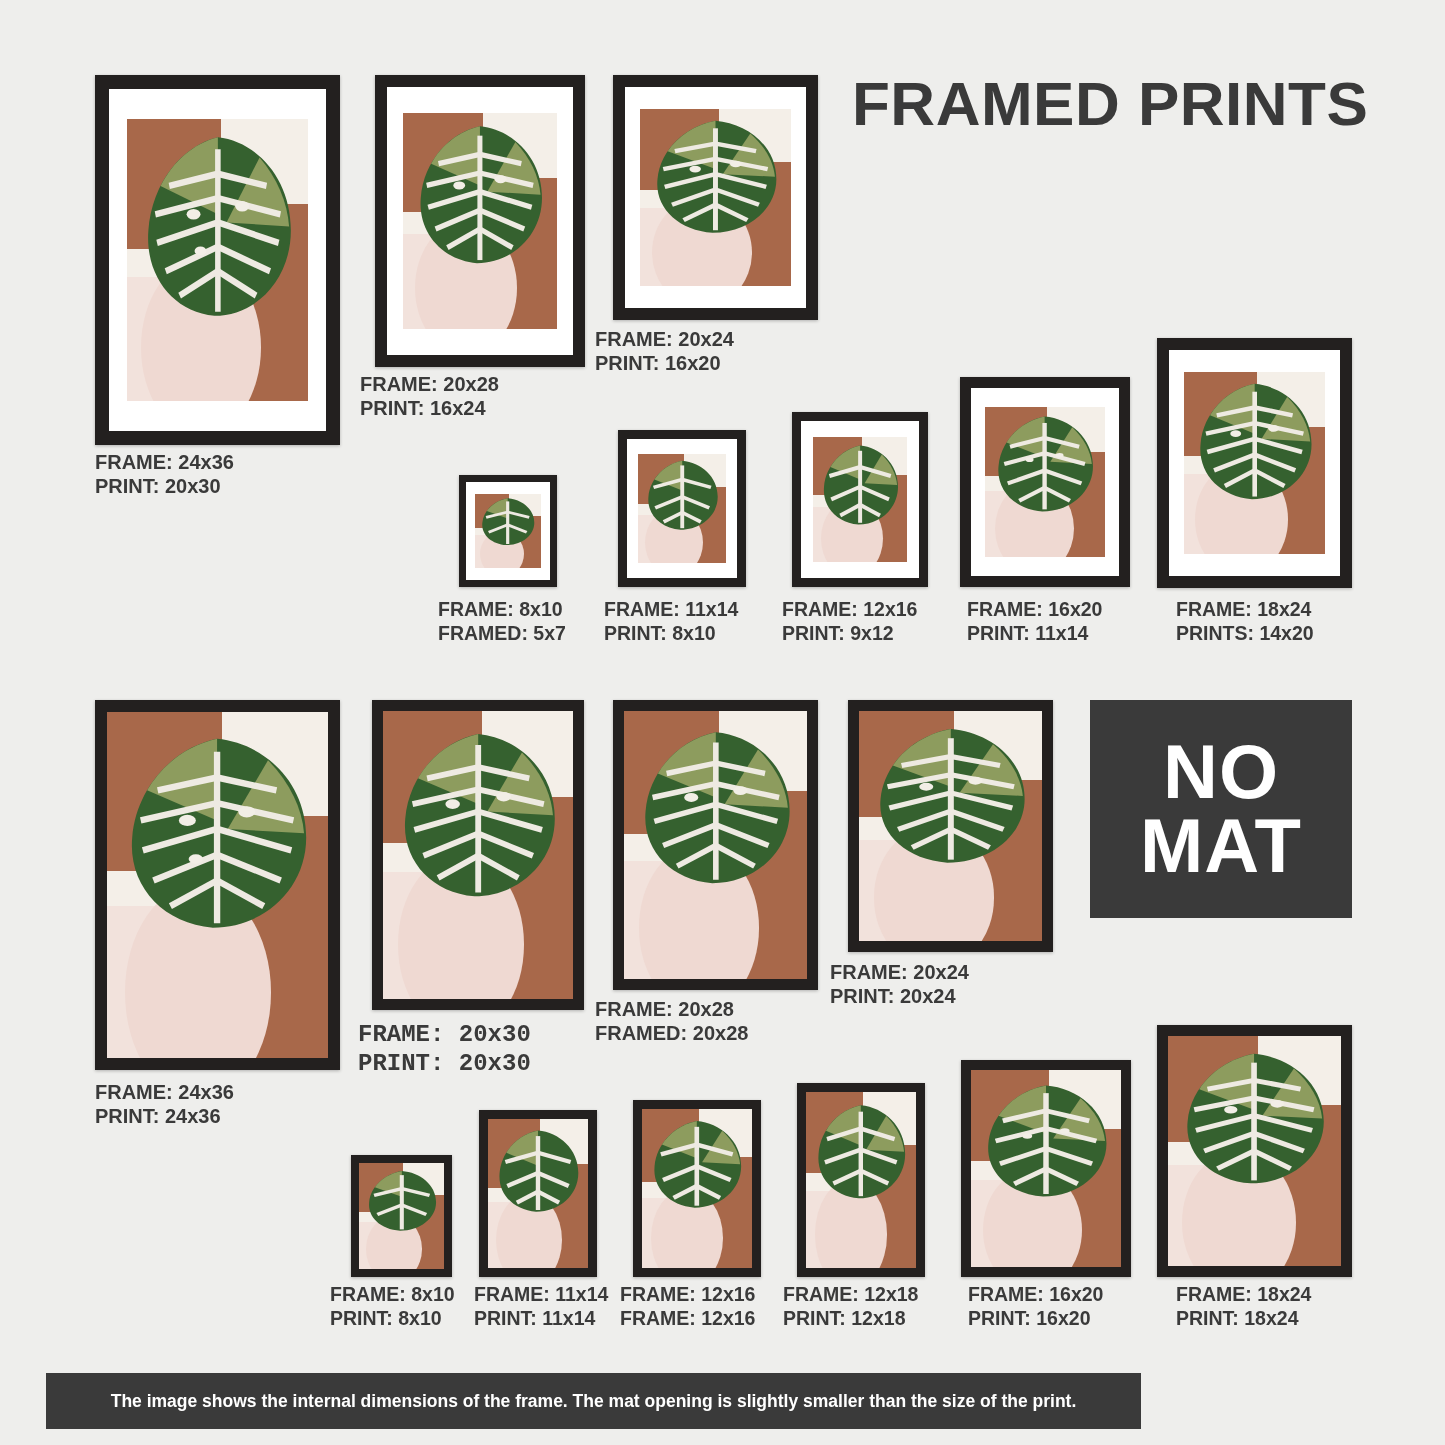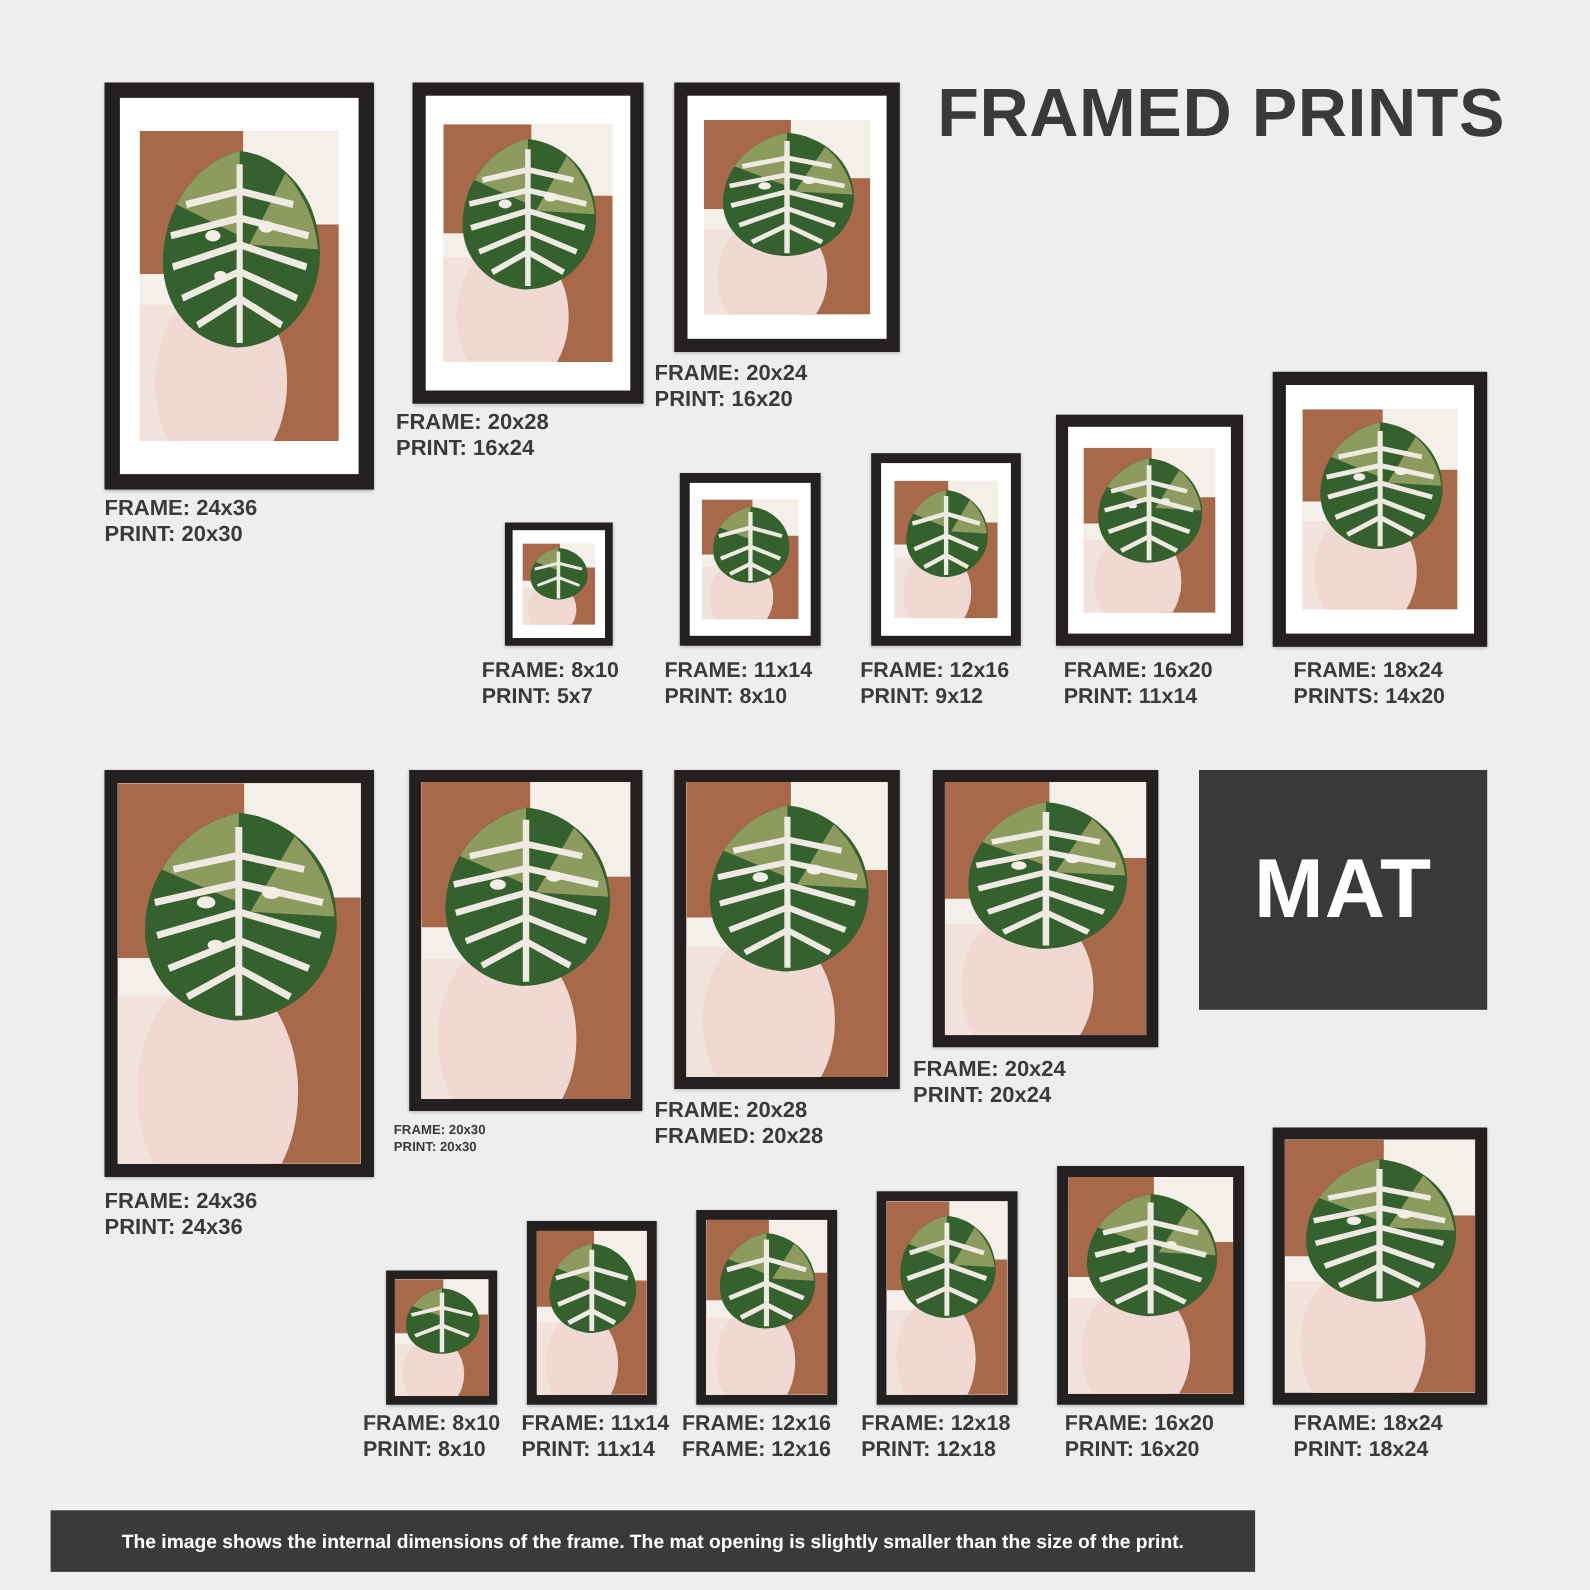--- a/index.html
+++ b/index.html
@@ -118,20 +118,21 @@
 </style>
 </head>
 <body>
 
 <div id="root">
 
   <div class="heading-dark" style="left:852px; top:68px; font-size:62px;">FRAMED PRINTS</div>
 
 
   <div class="heading-box nomat" style="left:1090px; top:700px; width:262px; height:218px; font-size:76px;">
+    <span>NO</span>
     <span>MAT</span>
   </div>
 
   <div class="frame" style="left:95px; top:75px; width:245px; height:370px;">
     <div class="mat" style="left:14px; top:14px; right:14px; bottom:14px;">
       <div class="art" style="left:18px; top:30px; right:18px; bottom:30px;">
         <div class="bg-beige"></div>
           <div class="brown-top"></div>
           <div class="brown-right"></div>
         <div class="pink-block"></div>
@@ -272,21 +273,21 @@
               <path d="M50 32 L84 42"></path>
                 <path d="M50 56 L80 70"></path>
             </g>
           </svg>
         </div>
       </div>
     </div>
   </div>
   <div class="caption" style="left:438px; top:598px; width:142px; font-size:19.5px;">
     <span>FRAME: 8x10</span>
-    <span>PRINT: 5x7</span>
+    <span>FRAMED: 5x7</span>
   </div>
 
   <div class="frame" style="left:618px; top:430px; width:128px; height:157px;">
     <div class="mat" style="left:9px; top:9px; right:9px; bottom:9px;">
       <div class="art" style="left:11px; top:15px; right:11px; bottom:15px;">
         <div class="bg-beige"></div>
           <div class="brown-top"></div>
           <div class="brown-right"></div>
         <div class="pink-block"></div>
           <div class="pink-circle"></div>
@@ -488,21 +489,21 @@
               <path d="M50 72 L72 84"></path>
           </g>
           <g fill="#f2eee6">
               <ellipse cx="36" cy="44" rx="4" ry="2.6"></ellipse>
               <ellipse cx="64" cy="40" rx="4" ry="2.6"></ellipse>
             </g>
         </svg>
       </div>
     </div>
   </div>
-  <div class="caption" style="left:358px; top:1020px; width:240px; font-size:12px;">
+  <div class="caption" style="left:358px; top:1020px; width:240px; font-size:24px;font-family:Liberation Mono, monospace;">
     <span>FRAME: 20x30</span>
     <span>PRINT: 20x30</span>
   </div>
 
   <div class="frame" style="left:613px; top:700px; width:205px; height:290px;">
     <div class="art" style="left:11px; top:11px; right:11px; bottom:11px;">
       <div class="bg-beige"></div>
         <div class="brown-top"></div>
         <div class="brown-right"></div>
       <div class="pink-block"></div>

